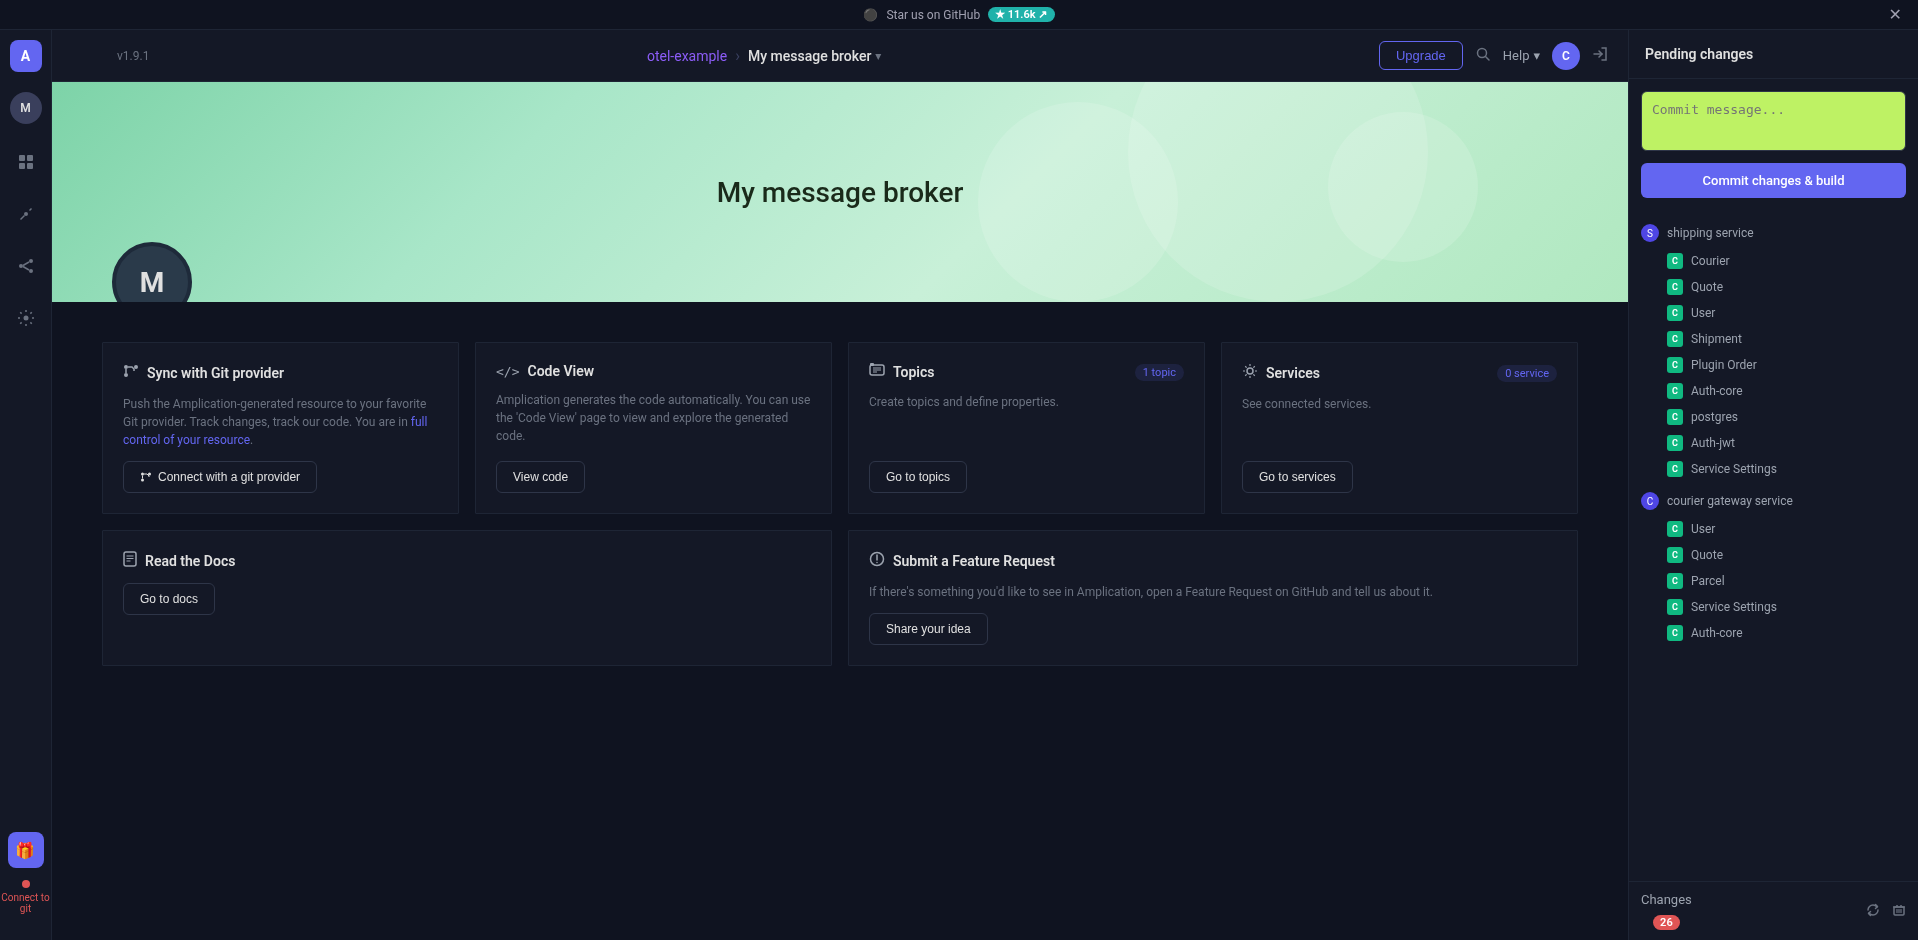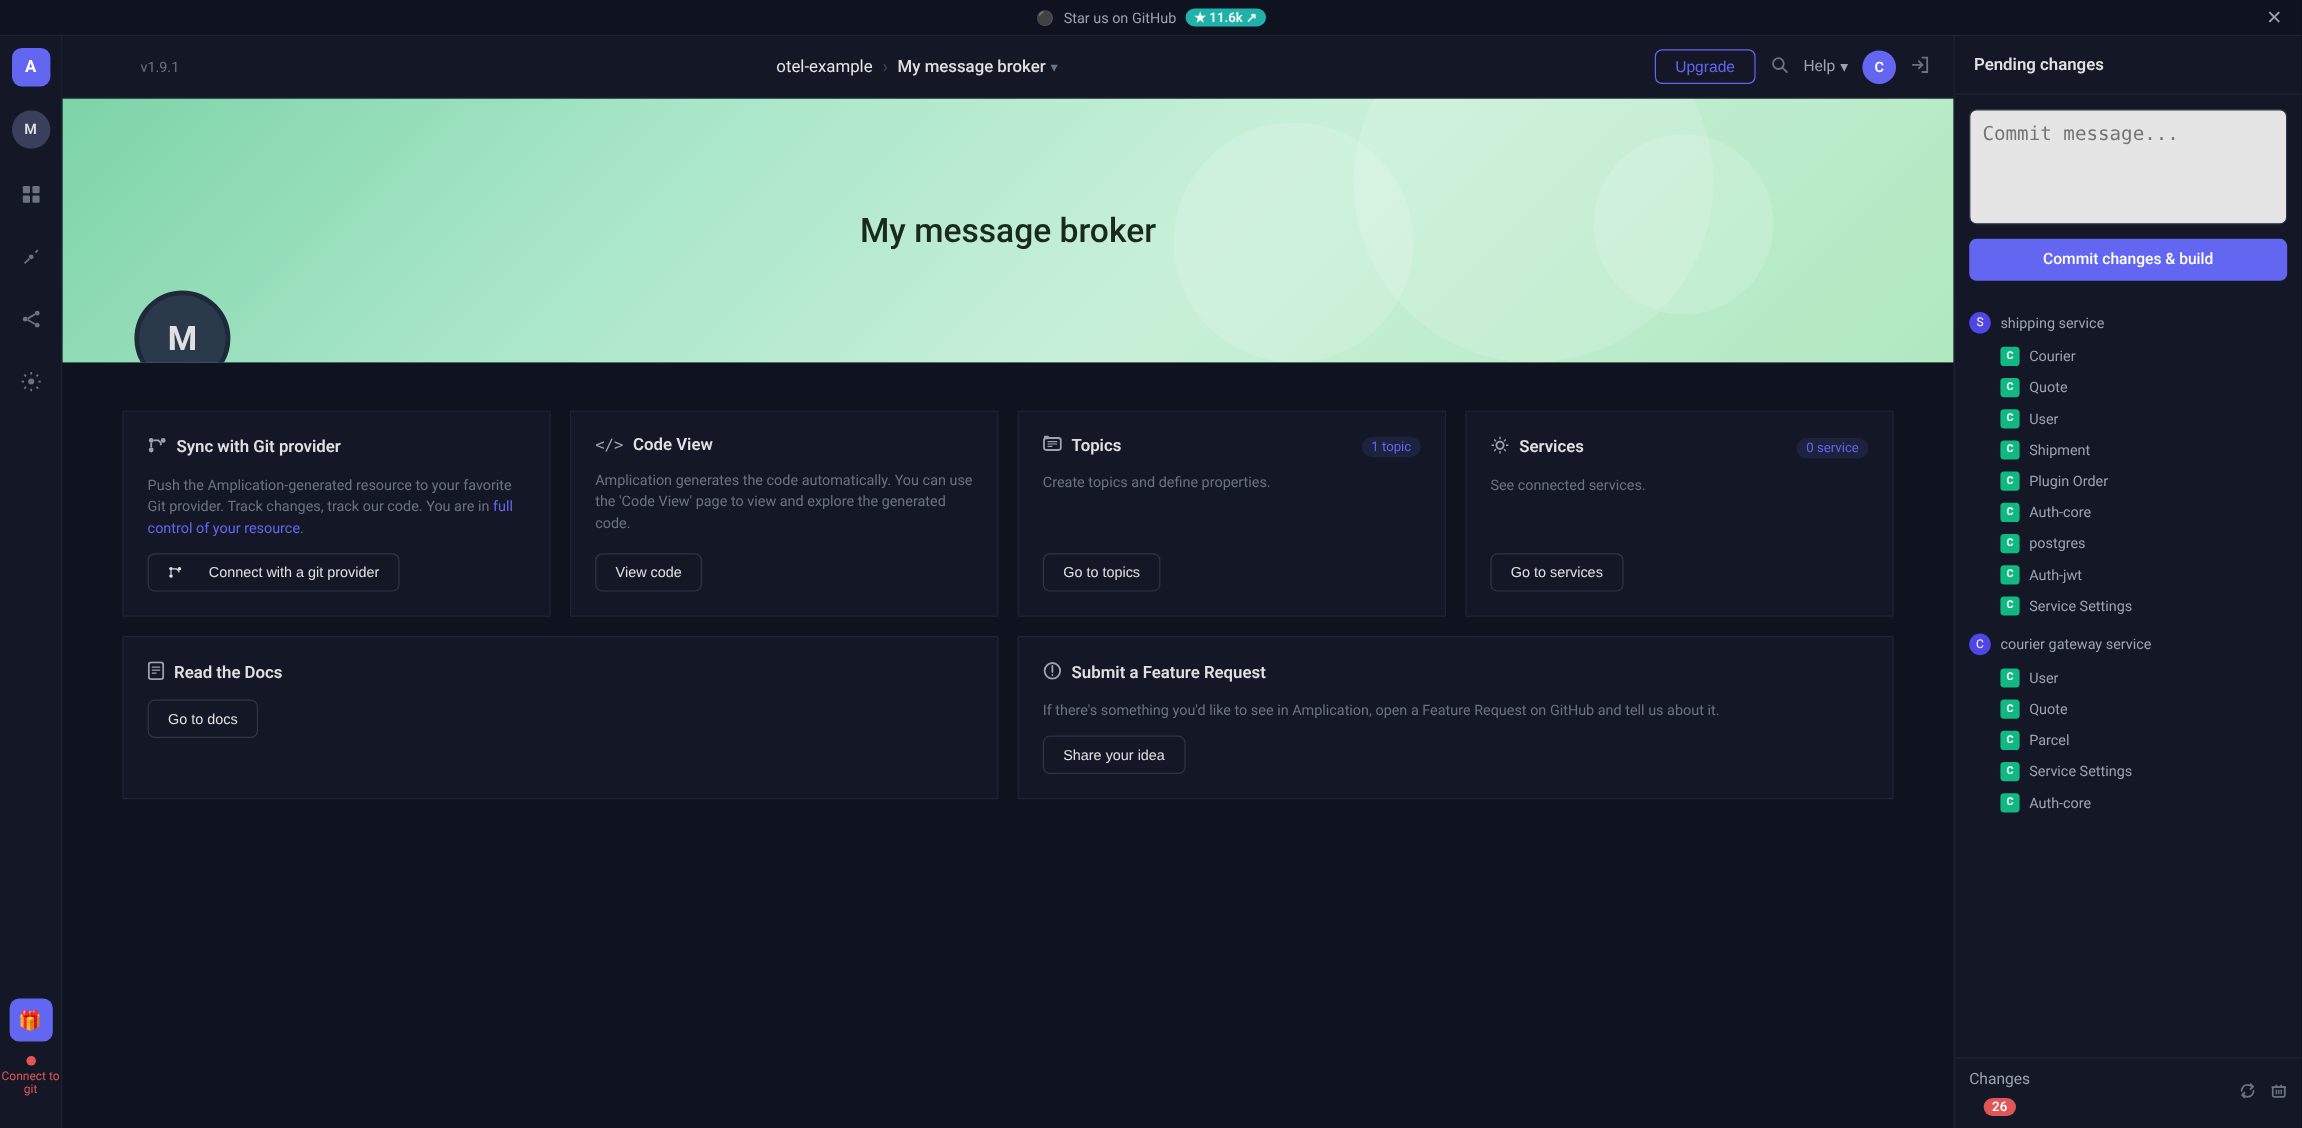--- a/index.html
+++ b/index.html
@@ -166,21 +166,21 @@
     }
     .header-center {
       flex: 1;
       display: flex;
       justify-content: center;
       align-items: center;
       gap: 8px;
     }
     .project-name {
       font-size: 14px;
-      color: #e5e5e5;
+      color: #8b5cf6;
       cursor: pointer;
     }
     .resource-name {
       font-size: 14px;
       color: #e0e0e0;
       font-weight: 500;
       display: flex;
       align-items: center;
       gap: 4px;
       cursor: pointer;
@@ -346,21 +346,21 @@
       background: transparent;
       border: 1px solid #2e3548;
       color: #e0e0e0;
       padding: 8px 16px;
       border-radius: 6px;
       font-size: 12px;
       cursor: pointer;
       align-self: flex-start;
       display: flex;
       align-items: center;
-      gap: 22px;
+      gap: 6px;
     }
 
     
     .right-sidebar {
       width: 290px;
       background: #141826;
       border-left: 1px solid #1e2535;
       display: flex;
       flex-direction: column;
       flex-shrink: 0;
@@ -368,28 +368,28 @@
     }
     .pending-header {
       padding: 16px;
       font-size: 14px;
       font-weight: 600;
       color: #e0e0e0;
       border-bottom: 1px solid #1e2535;
     }
     .commit-textarea {
       margin: 12px;
-      background: #e5e5e5;
+      background: #bef264;
       border: 1px solid #2e3548;
       border-radius: 6px;
       padding: 10px;
       color: #6b7280;
-      font-size: 16px;
+      font-size: 13px;
       resize: none;
-      height: 96px;
+      height: 60px;
       outline: none;
     }
     .commit-btn {
       margin: 0 12px 12px 12px;
       background: #6366f1;
       color: #fff;
       border: none;
       border-radius: 6px;
       padding: 10px;
       font-size: 13px;

